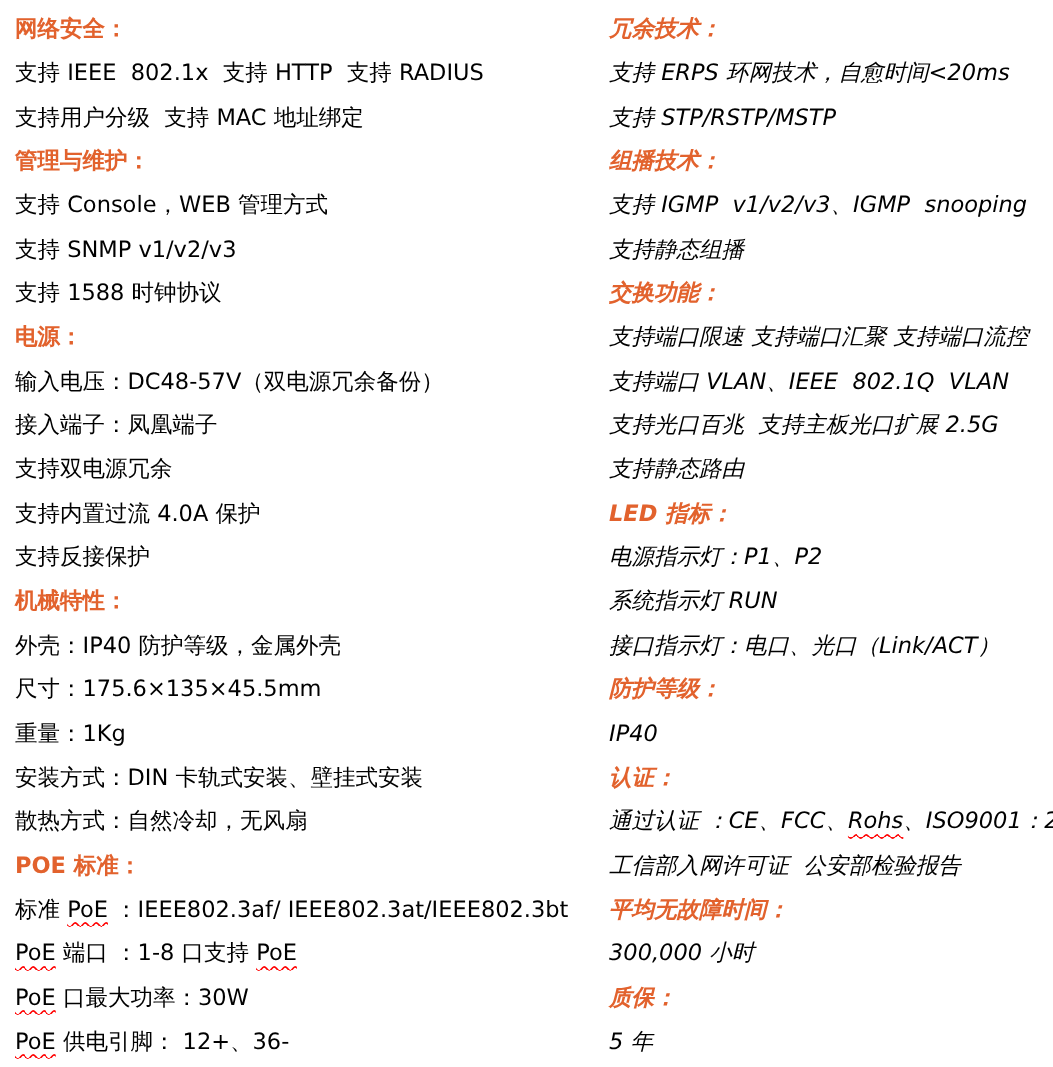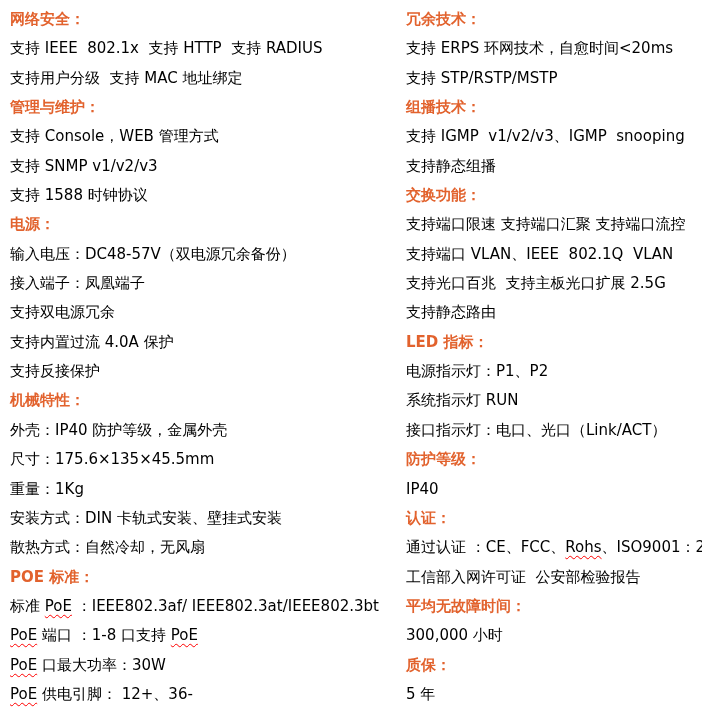--- a/index.html
+++ b/index.html
@@ -13,21 +13,21 @@
     position: relative;
     width: 702px; height: 711px;
     background: var(--bg, #ffffff);
   }
   .col {
     position: absolute;
     top: 5px;
     white-space: pre;
   }
   .col-left  { left: 10px;  width: 390px; }
-  .col-right { left: 406px; width: 296px; }
+  .col-right { left: 406px; width: 296px; font-style: italic; }
   .line {
     height: 29.35px;
     line-height: 29.35px;
     font-size: 15px;
     color: var(--body-color, #000000);
     white-space: pre;
   }
   .line.heading {
     color: var(--heading-color, #e2622d);
     font-weight: bold;

